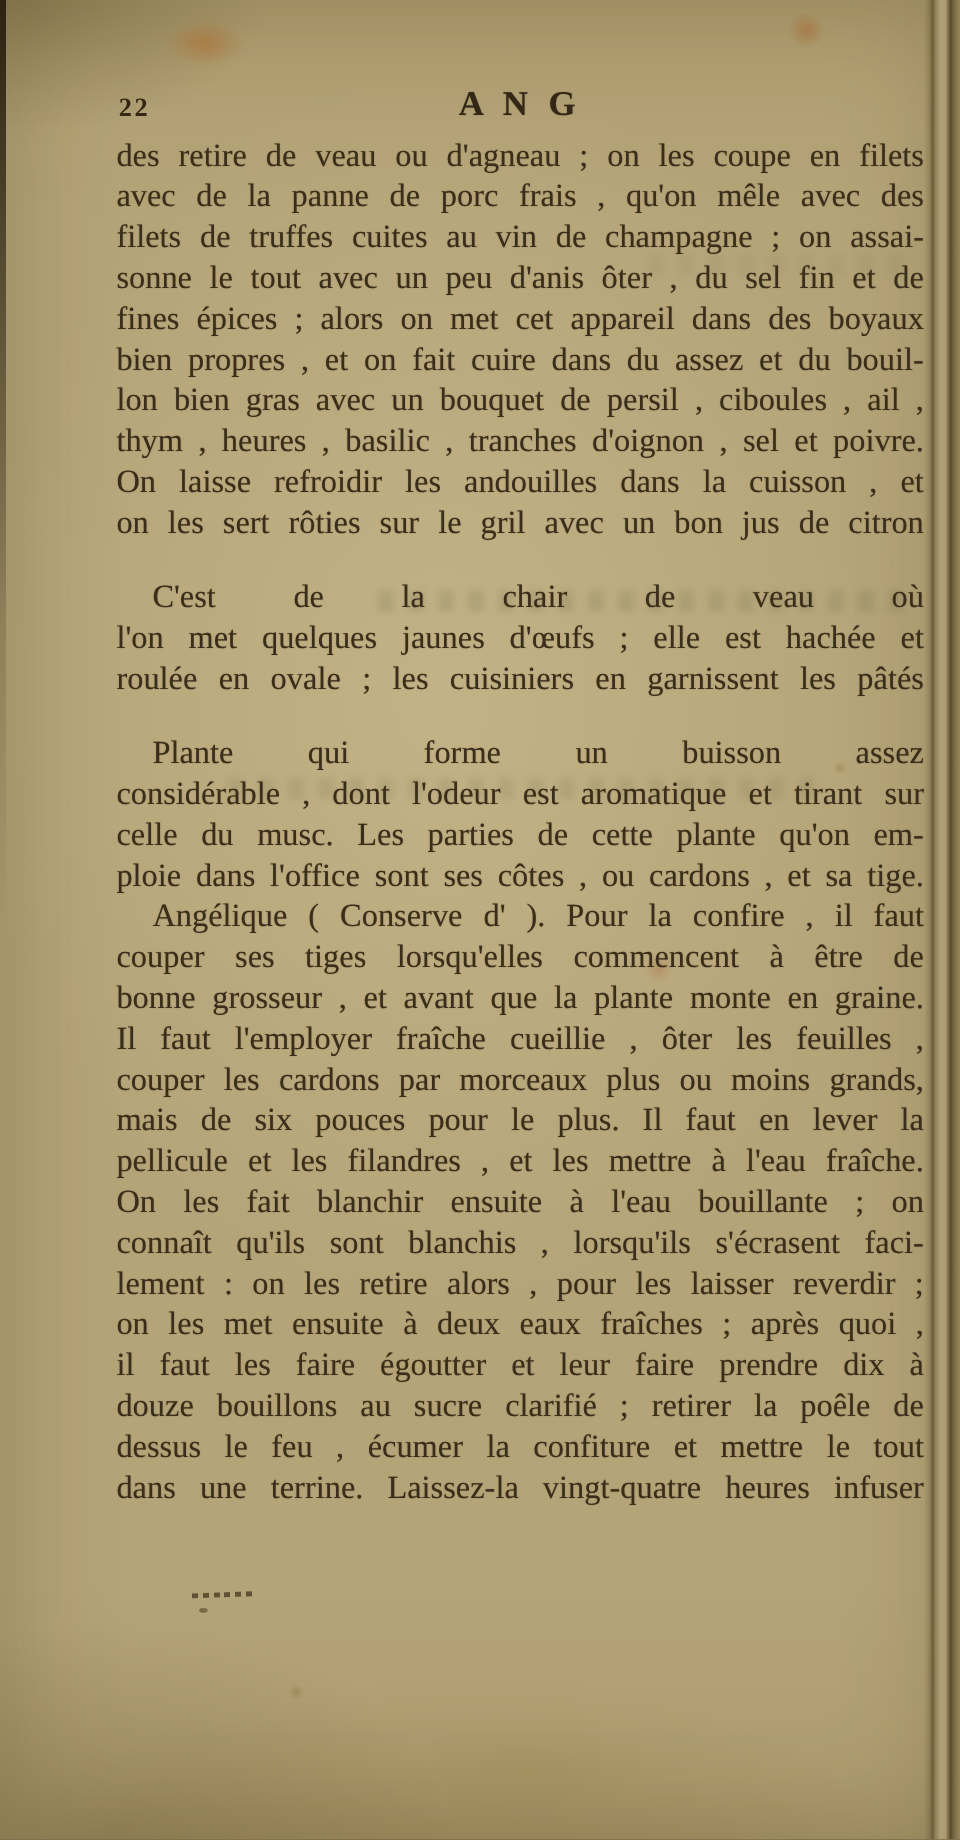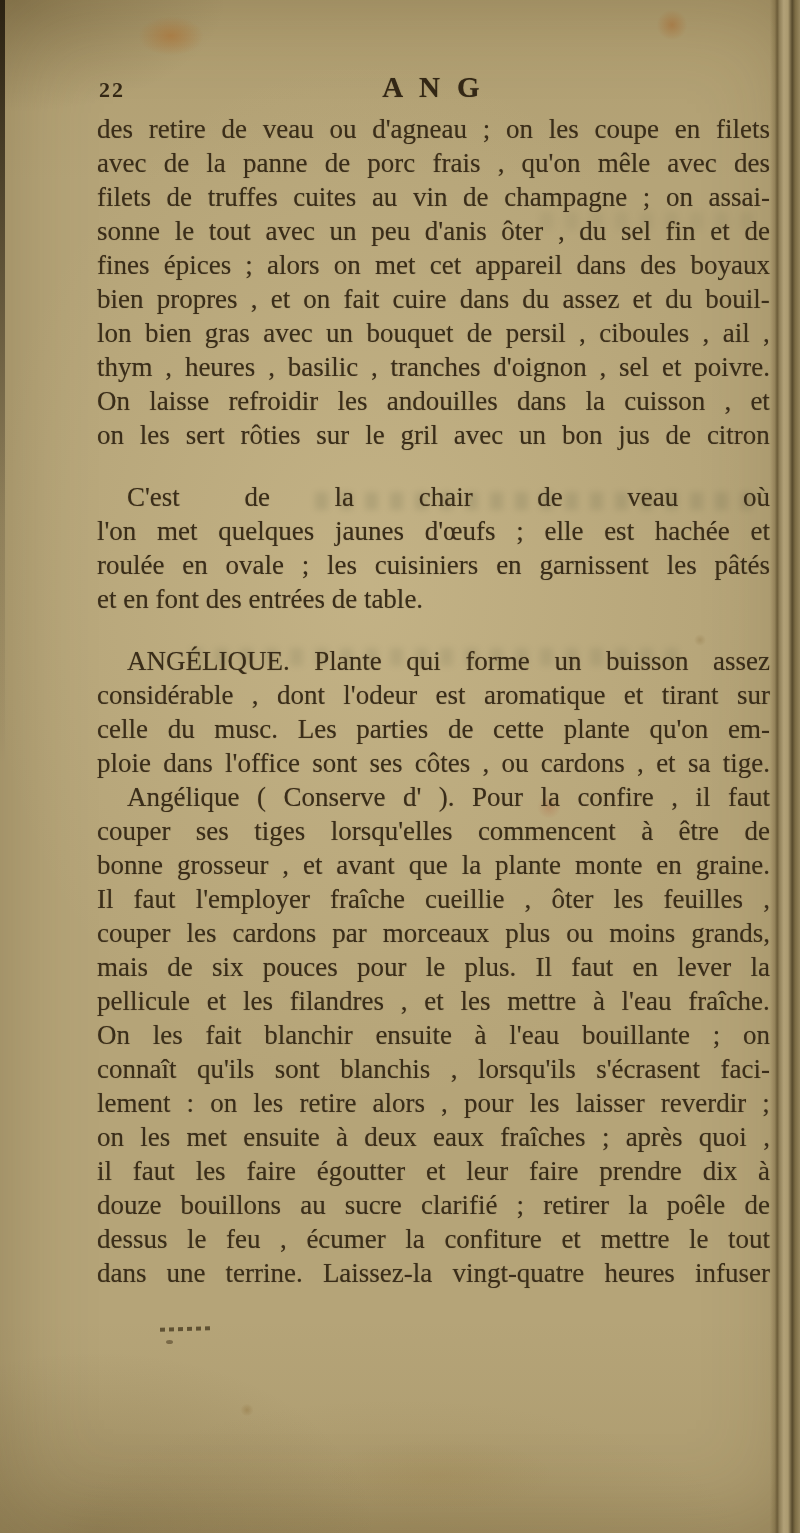--- a/index.html
+++ b/index.html
@@ -292,25 +292,23 @@
             <span class="w">en</span>
             <span class="w">ovale</span>
             <span class="w">;</span>
             <span class="w">les</span>
             <span class="w">cuisiniers</span>
             <span class="w">en</span>
             <span class="w">garnissent</span>
             <span class="w">les</span>
             <span class="w">pâtés</span>
           </div>
-          <div class="line"><span>et en font des entrées de table.</span></div>
         </div>
         <div class="para">
           <div class="line fill indent">
-            <span class="w">ANGÉLIQUE.</span>
             <span class="w">Plante</span>
             <span class="w">qui</span>
             <span class="w">forme</span>
             <span class="w">un</span>
             <span class="w">buisson</span>
             <span class="w">assez</span>
           </div>
           <div class="line fill">
             <span class="w">considérable</span>
             <span class="w">,</span>

